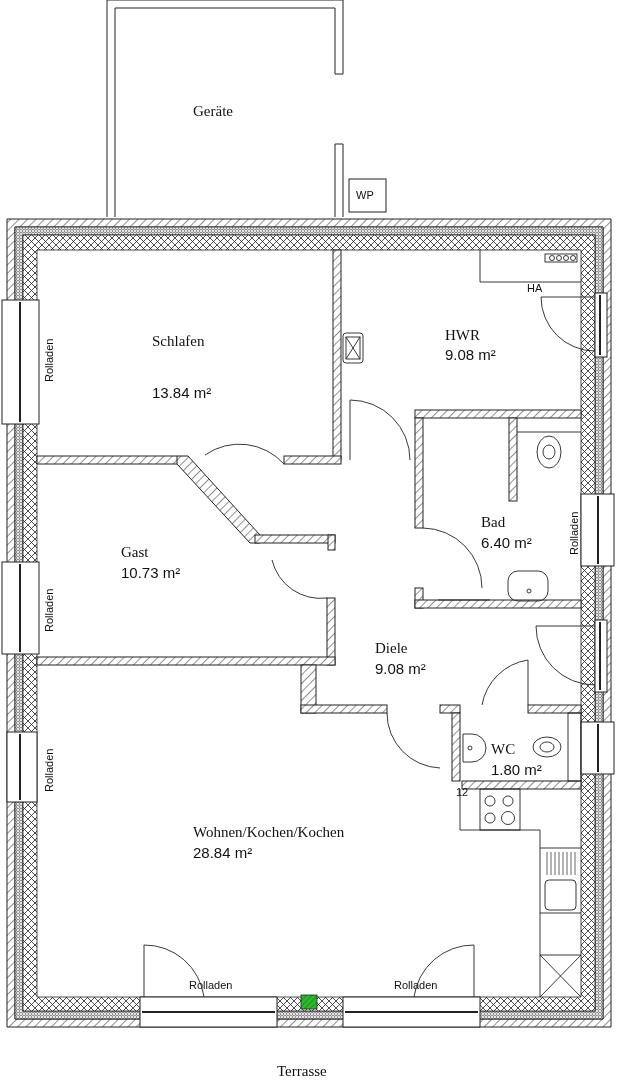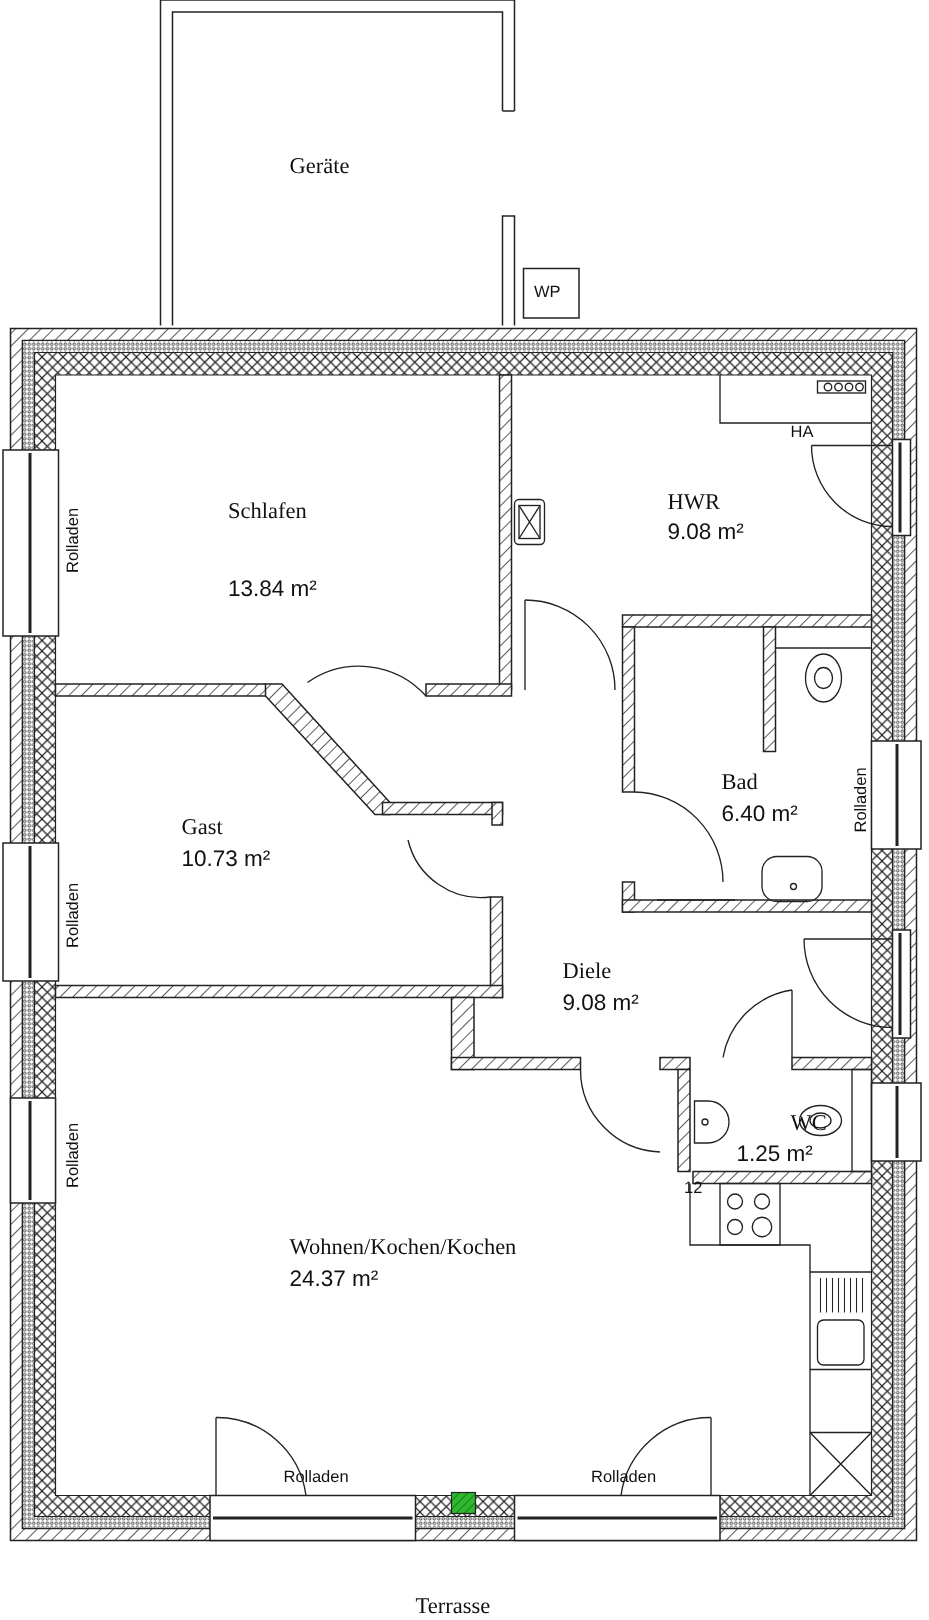--- a/index.html
+++ b/index.html
@@ -209,25 +209,25 @@
 
 <div class="lbl room-name" style="left:481px;top:514px;">Bad</div>
 <div class="lbl room-area" style="left:481px;top:534px;">6.40 m²</div>
 
 <div class="lbl room-name" style="left:121px;top:544px;">Gast</div>
 <div class="lbl room-area" style="left:121px;top:564px;">10.73 m²</div>
 
 <div class="lbl room-name" style="left:375px;top:640px;">Diele</div>
 <div class="lbl room-area" style="left:375px;top:660px;">9.08 m²</div>
 
-<div class="lbl room-name" style="left:491px;top:741px;margin-left:36px;">WC</div>
-<div class="lbl room-area" style="left:491px;top:761px;">1.25 m²</div>
+<div class="lbl room-name" style="left:491px;top:741px;">WC</div>
+<div class="lbl room-area" style="left:491px;top:761px;">1.80 m²</div>
 
 <div class="lbl room-name" style="left:193px;top:824px;">Wohnen/Kochen/Kochen</div>
-<div class="lbl room-area" style="left:193px;top:844px;">24.37 m²</div>
+<div class="lbl room-area" style="left:193px;top:844px;">28.84 m²</div>
 
 <div class="lbl vert" style="left:43px;top:382px;">Rolladen</div>
 <div class="lbl vert" style="left:43px;top:632px;">Rolladen</div>
 <div class="lbl vert" style="left:43px;top:792px;">Rolladen</div>
 <div class="lbl vert" style="left:568px;top:555px;">Rolladen</div>
 <div class="lbl small" style="left:189px;top:979px;">Rolladen</div>
 <div class="lbl small" style="left:394px;top:979px;">Rolladen</div>
 
 <div class="lbl small" style="left:456px;top:786px;">12</div>
 <div class="lbl room-name" style="left:277px;top:1063px;">Terrasse</div>

